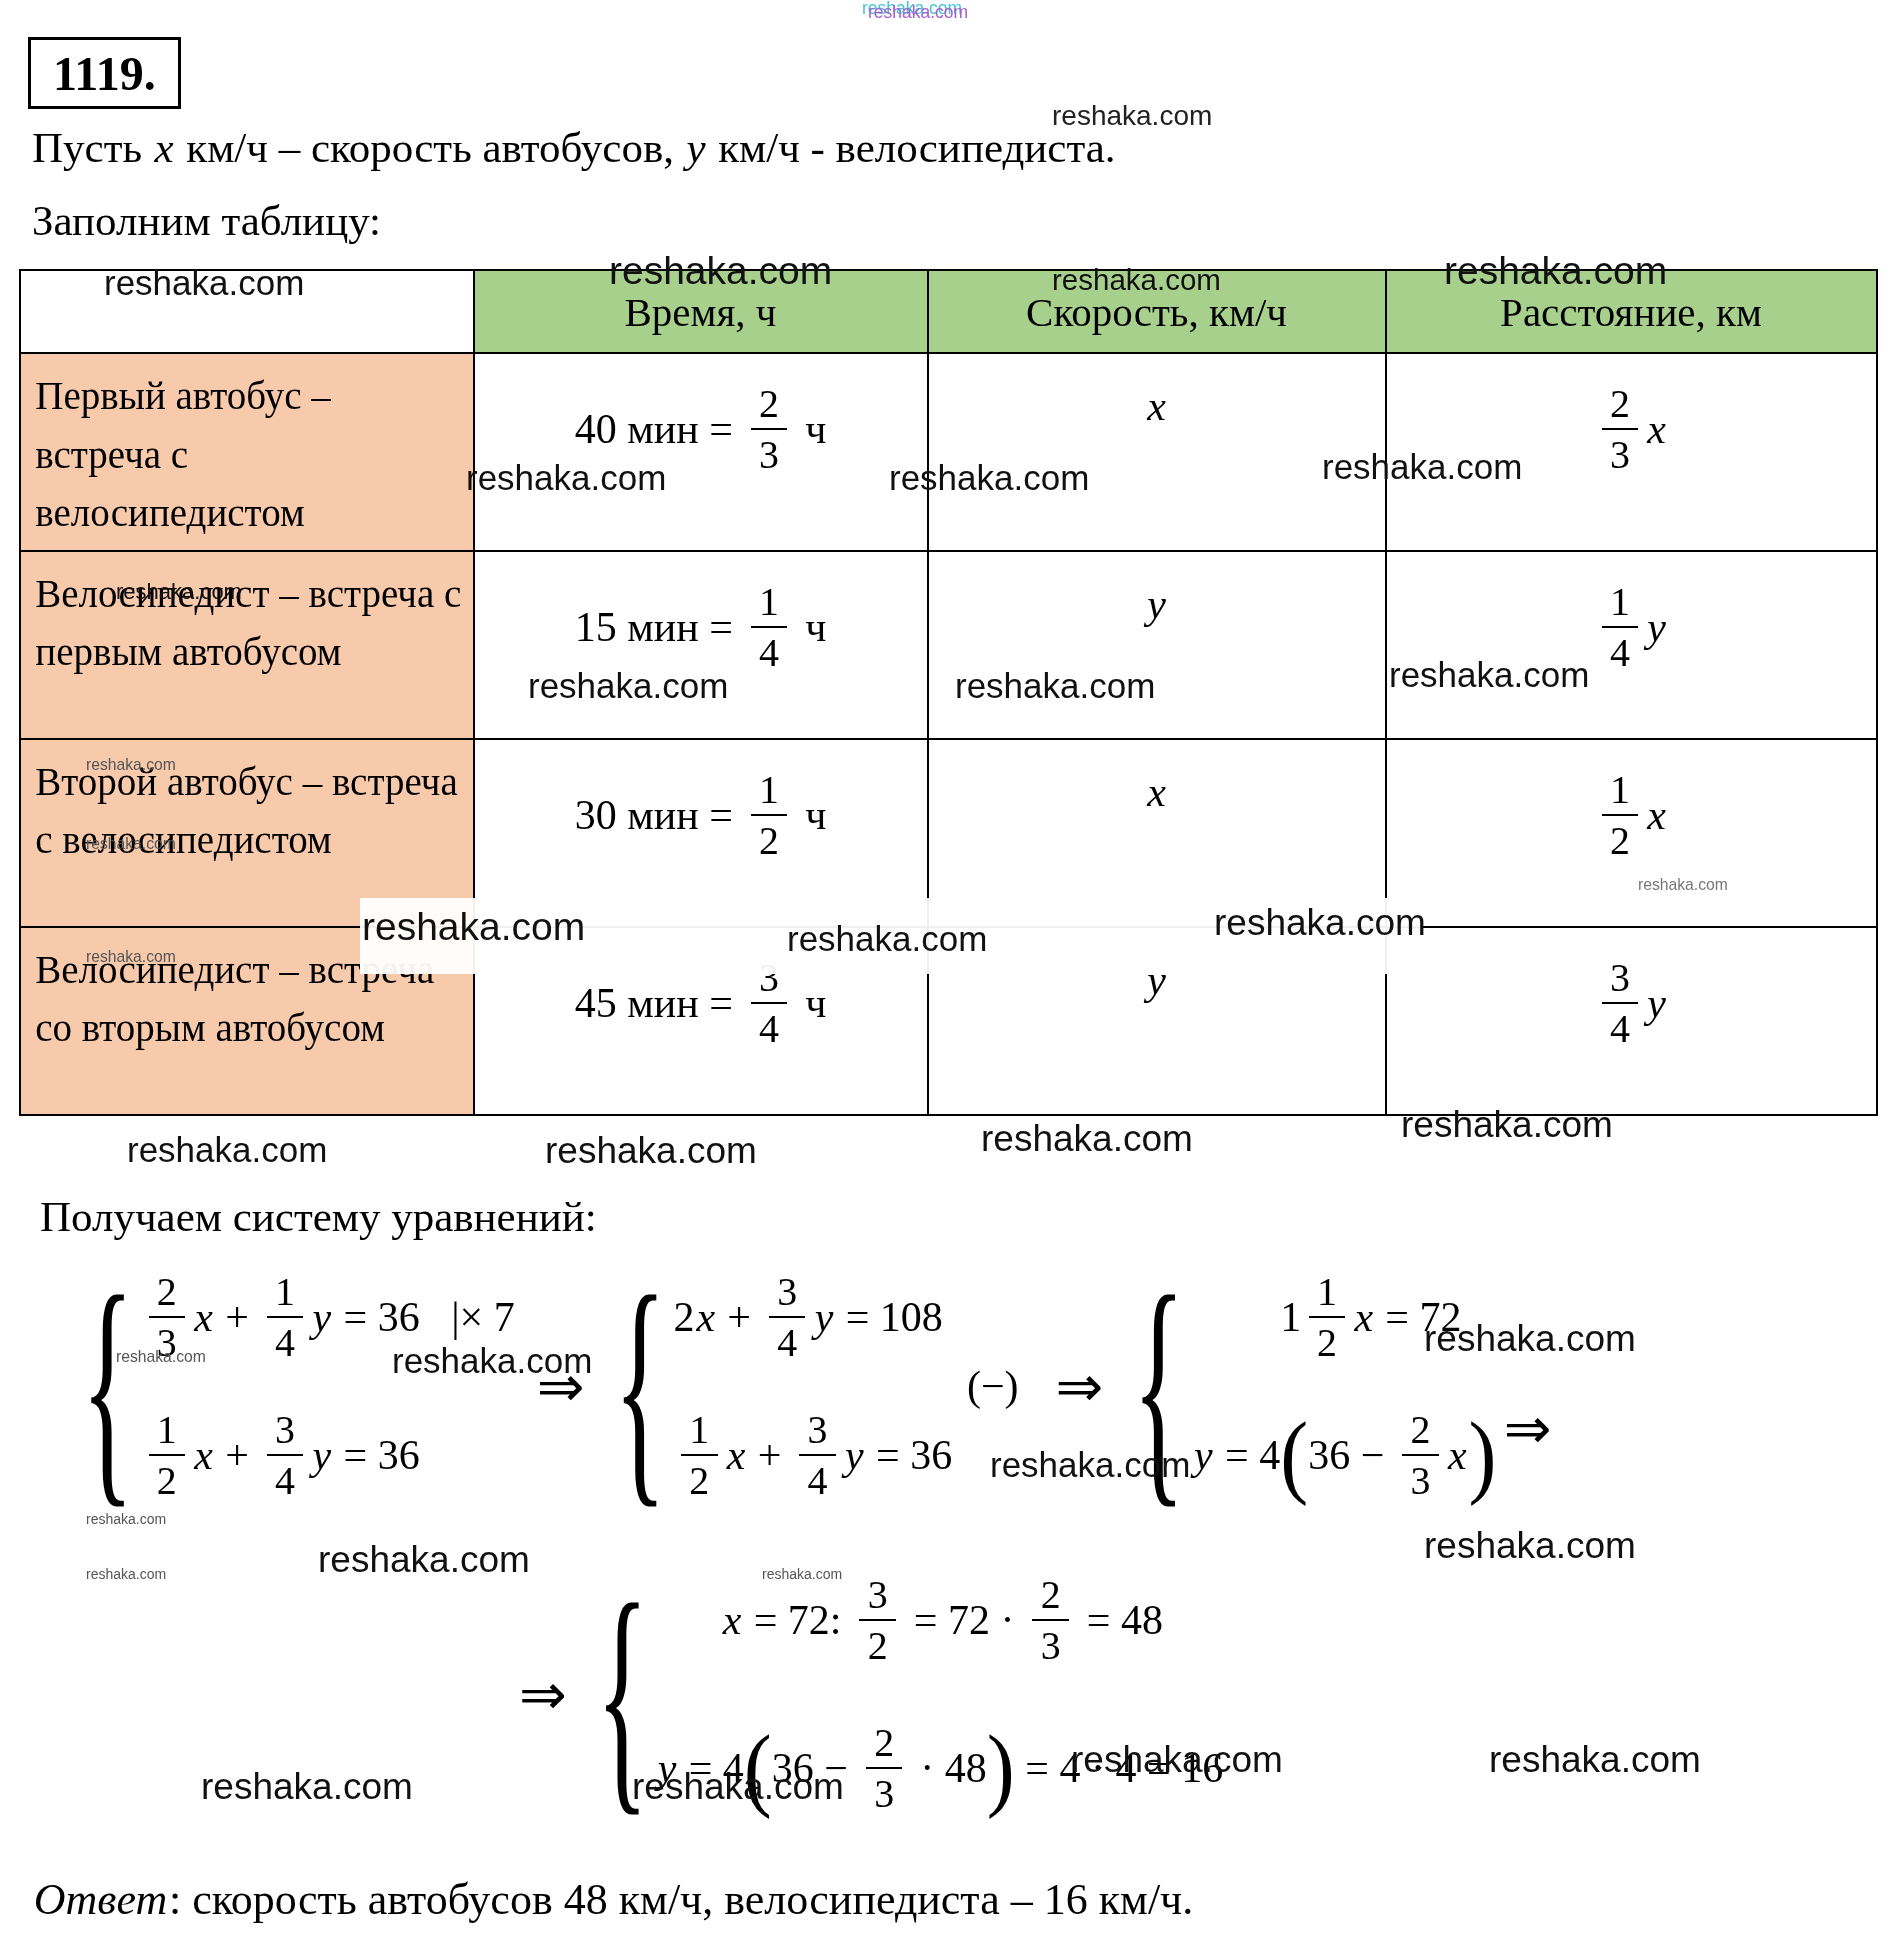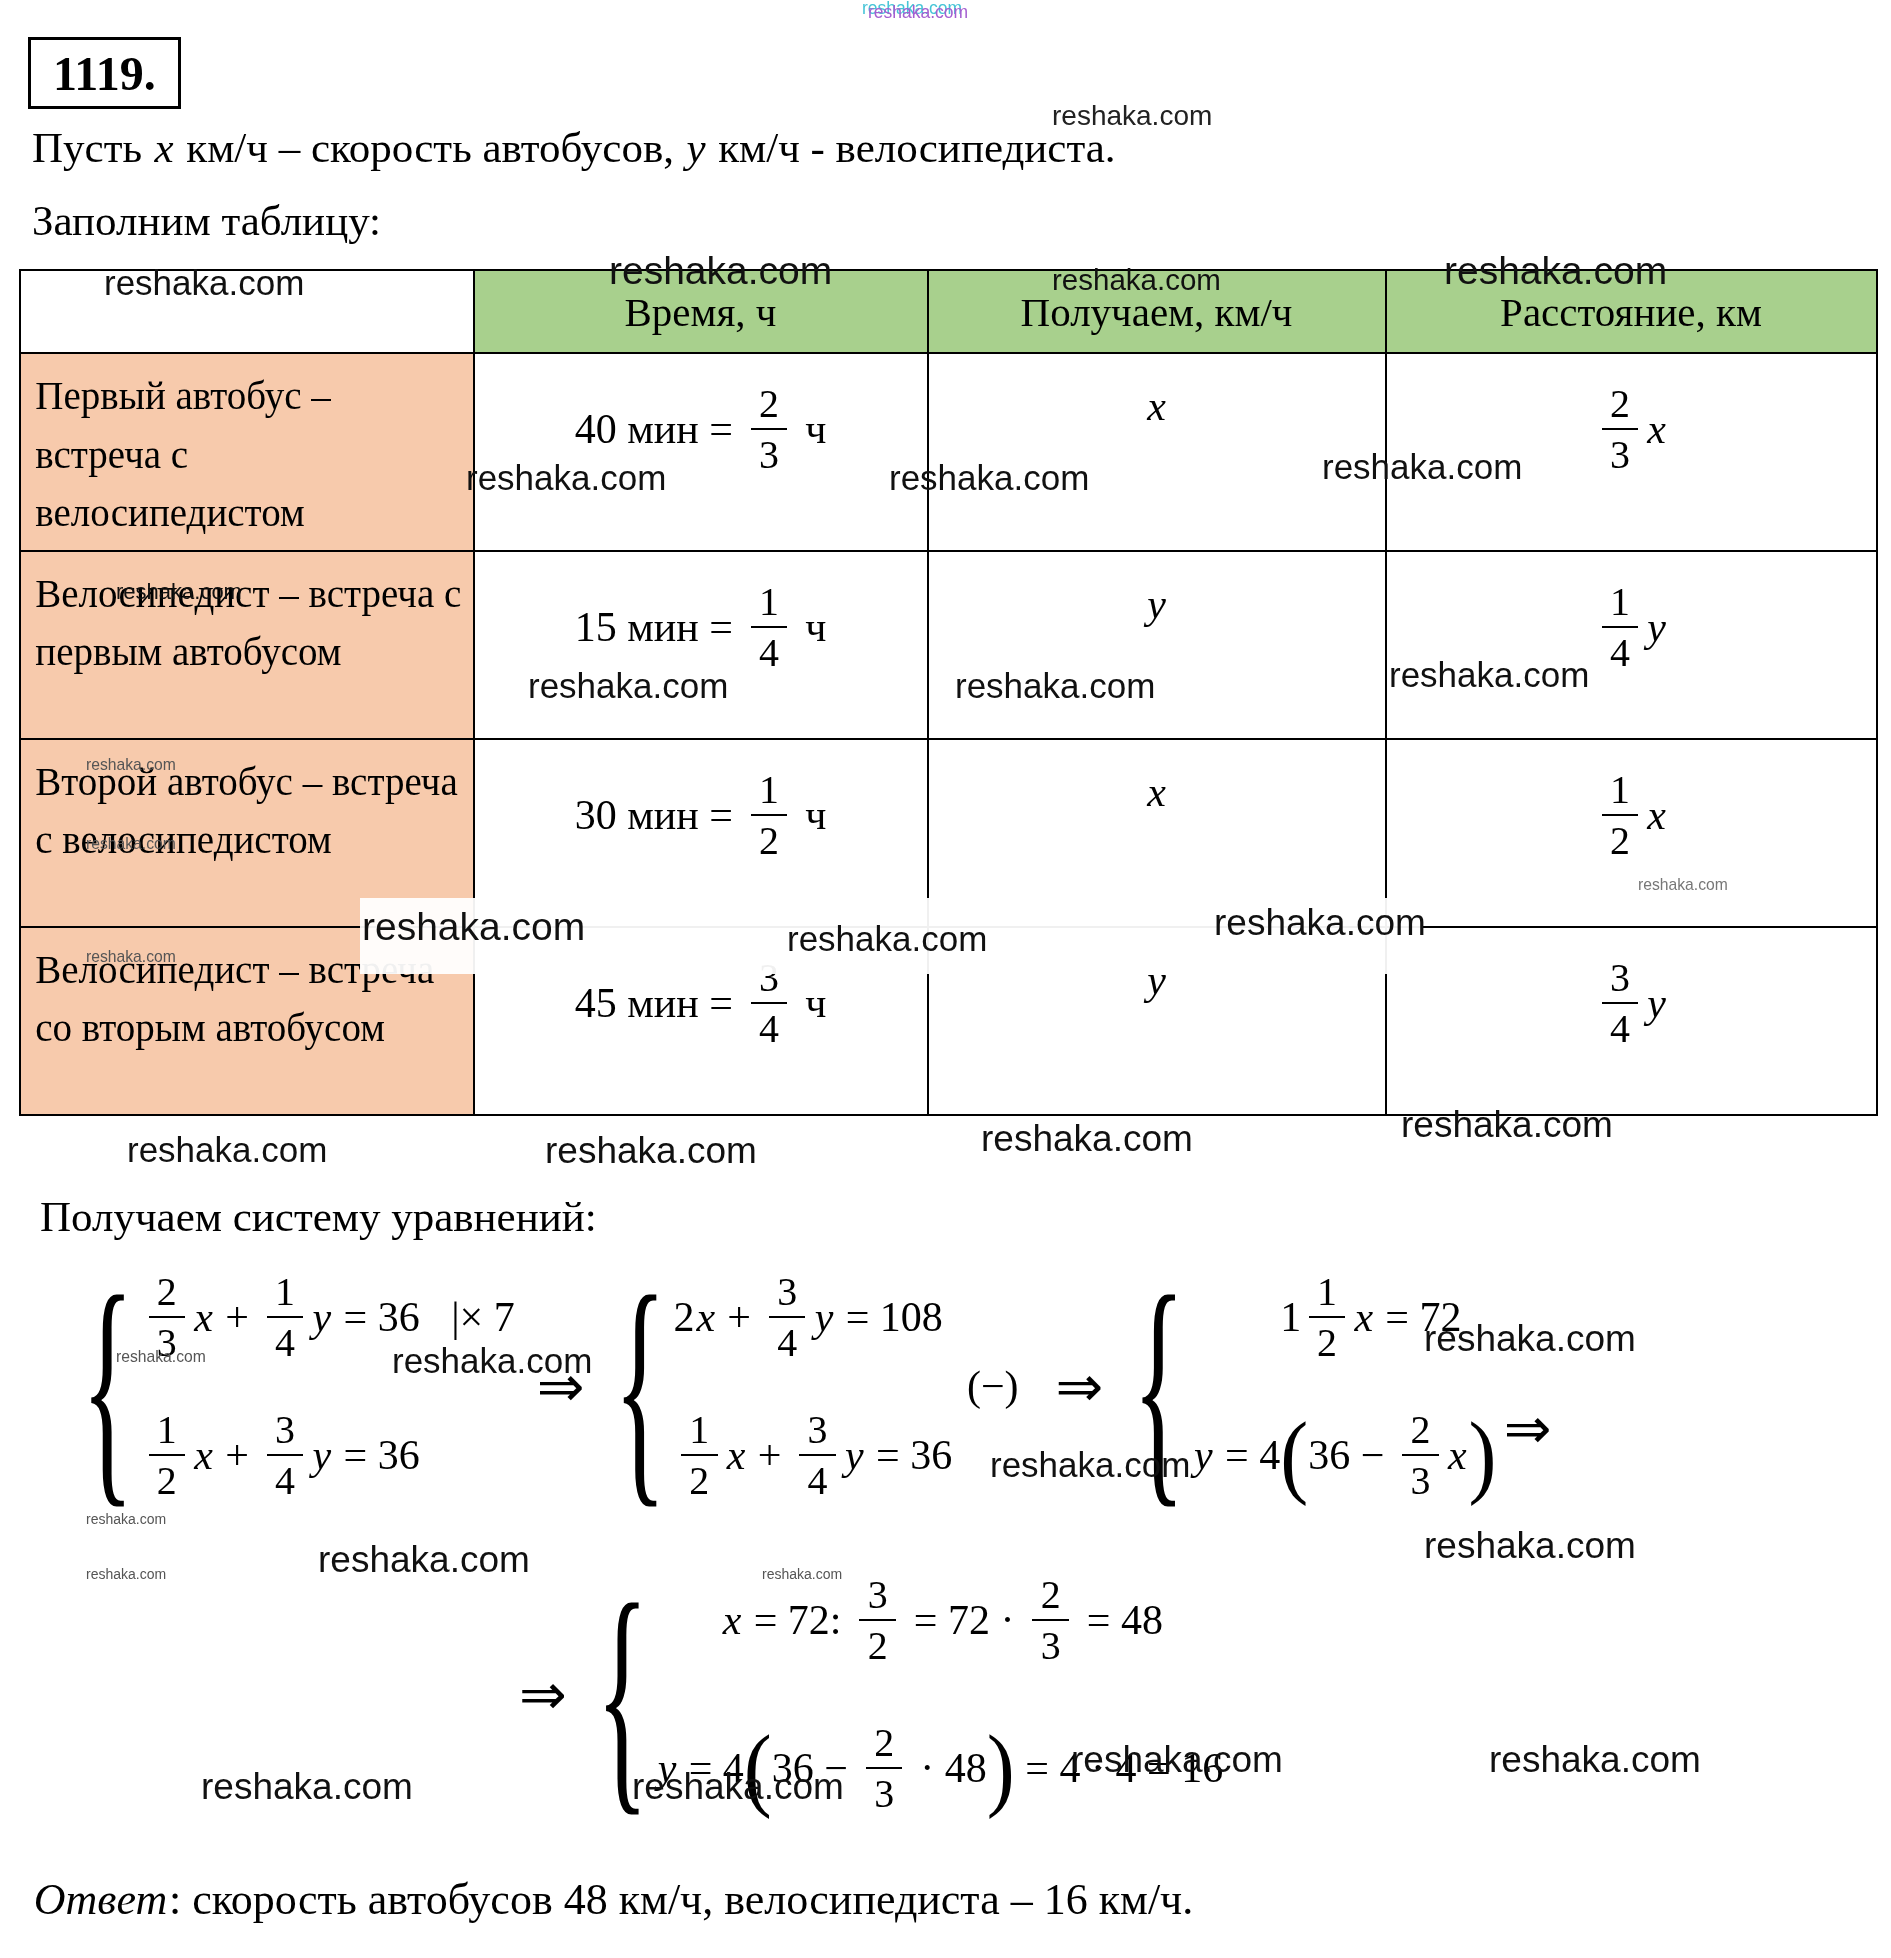--- a/index.html
+++ b/index.html
@@ -66,21 +66,21 @@
     <colgroup>
       <col style="width:454px">
         <col style="width:454px">
         <col style="width:458px">
         <col style="width:491px">
     </colgroup>
     <tbody>
         <tr>
       <th class="h-empty"></th>
       <th class="h-green">Время, ч</th>
-      <th class="h-green">Получаем, км/ч</th>
+      <th class="h-green">Скорость, км/ч</th>
       <th class="h-green">Расстояние, км</th>
     </tr>
     <tr class="drow">
       <td class="label-cell">Первый автобус – встреча с велосипедистом</td>
       <td class="data-cell">
             <div class="mathline center"><span>40 мин = </span><span class="frac"><span class="num">2</span><span class="den">3</span></span><span> ч</span></div>
           </td>
       <td class="data-cell">
             <div class="mathline center"><span class="it">x</span></div>
           </td>

